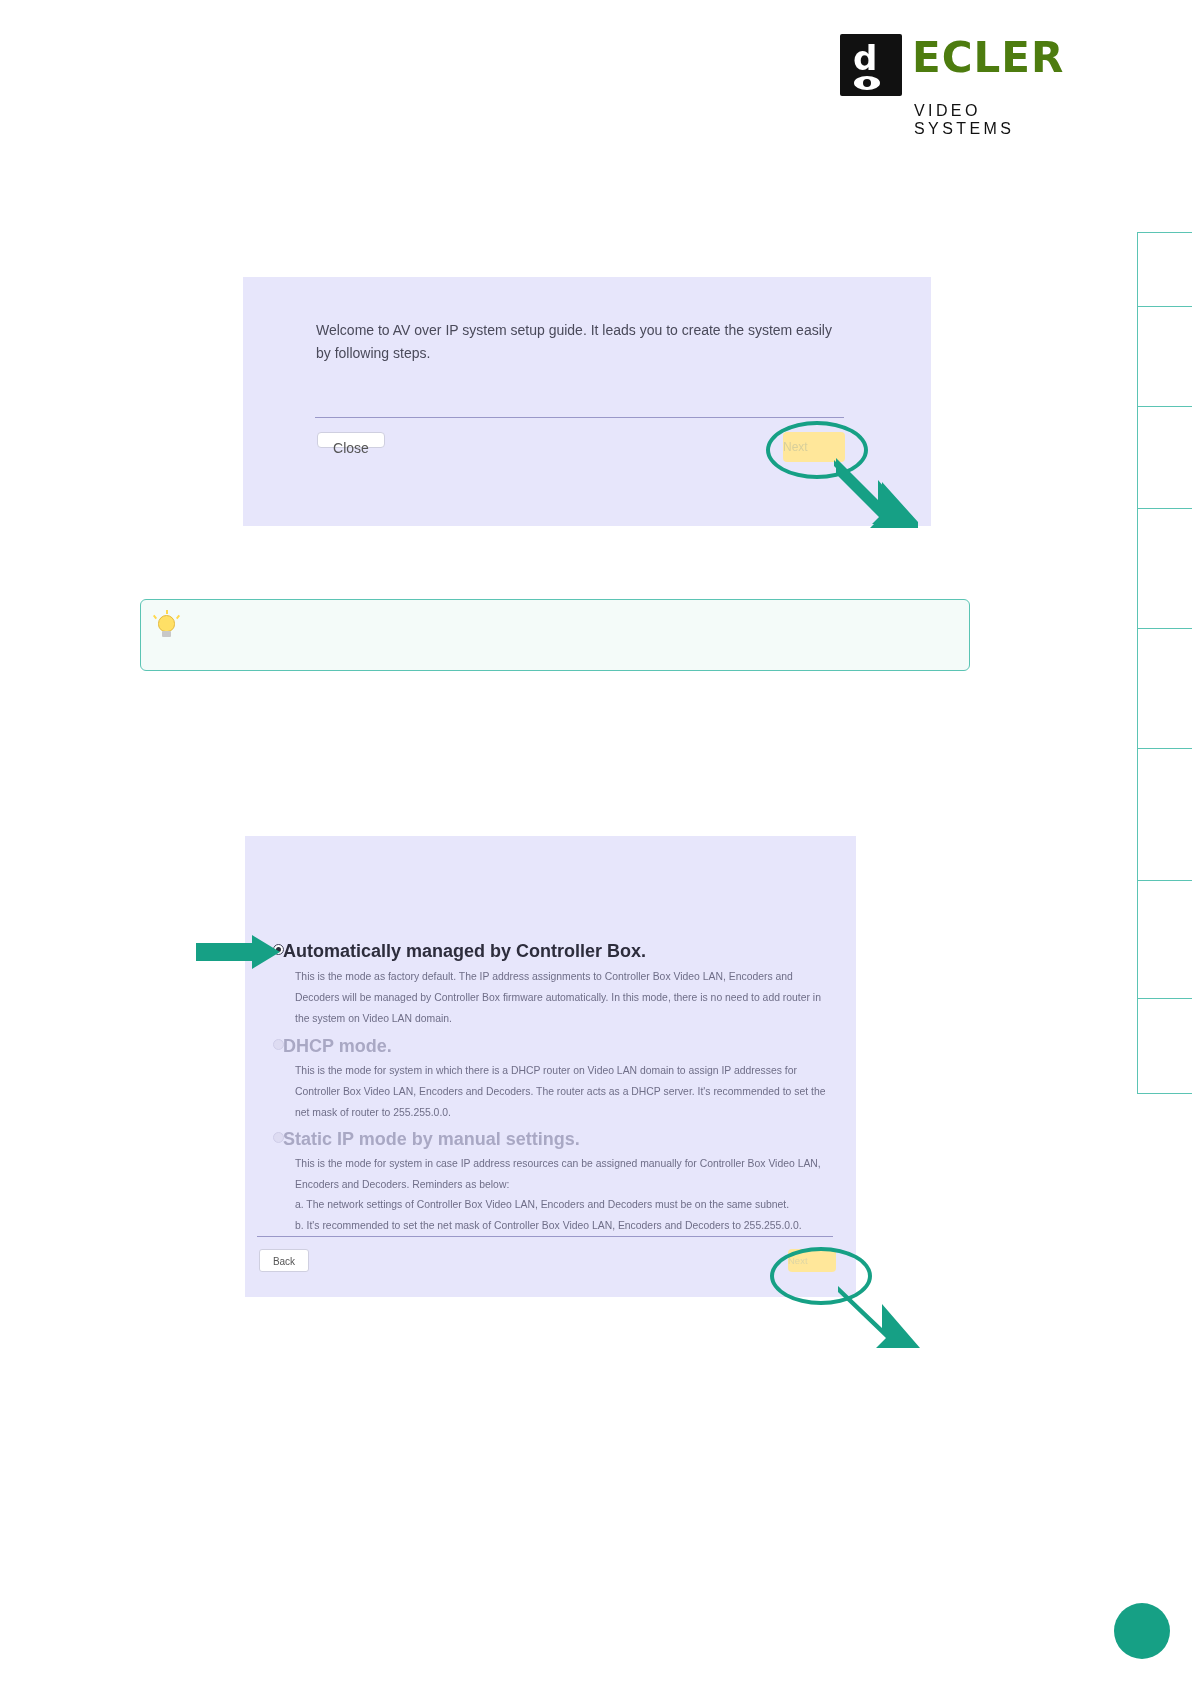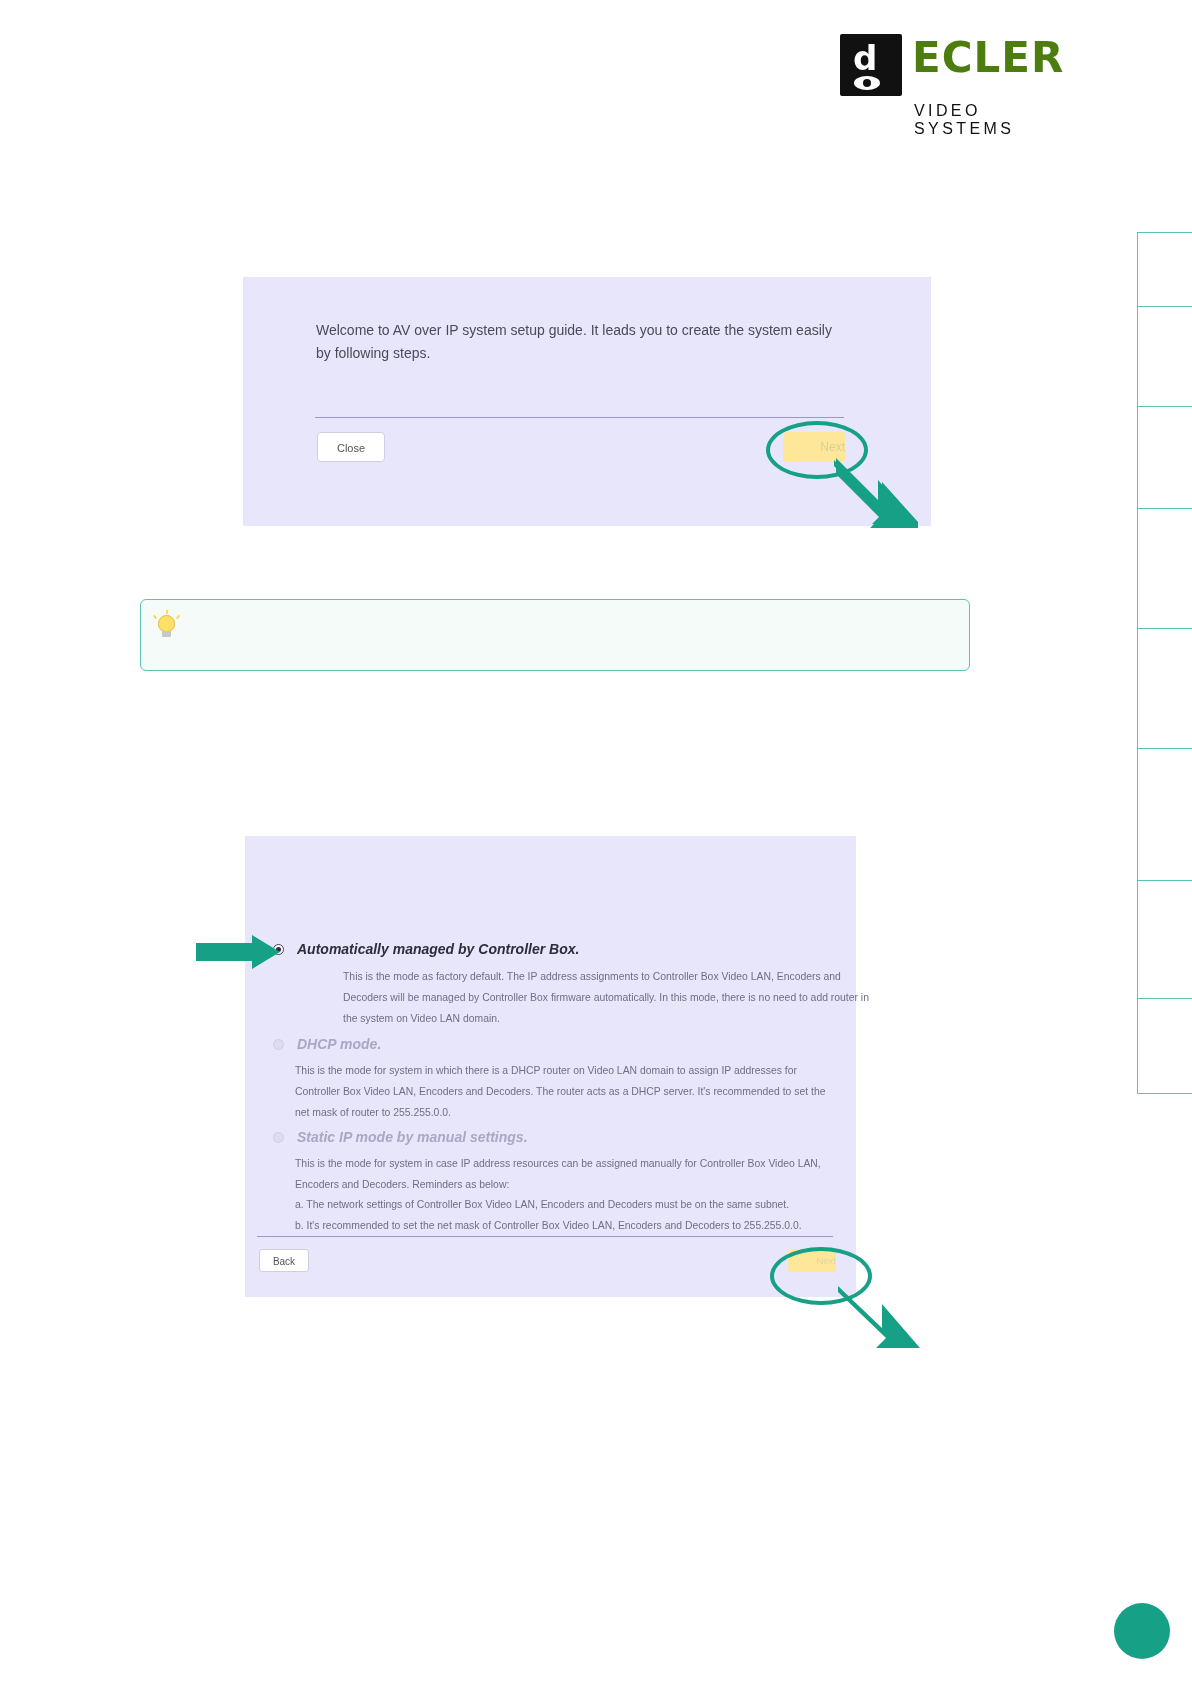--- a/index.html
+++ b/index.html
@@ -130,36 +130,36 @@
     top: 140px;
     width: 529px;
     height: 1px;
     background: #9a98c8;
   }
   .btn-close {
     position: absolute;
     left: 74px;
     top: 155px;
     width: 68px;
-    height: 30px;
+    height: 16px;
     background: #ffffff;
     border: 1px solid #cfcfe0;
     border-radius: 4px;
-    font-size: 11px;
+    font-size: 14px;
     color: #555;
     line-height: 30px;
     text-align: center;
     box-sizing: border-box;
   }
   .btn-next {
     position: absolute;
     background: #ffe79a;
     border-radius: 4px;
     color: #d8cf9b;
-    text-align: right;
+    text-align: left;
     box-sizing: border-box;
   }
   #p1-next {
     left: 540px;
     top: 155px;
     width: 62px;
     height: 30px;
     font-size: 12px;
     line-height: 30px;
   }
@@ -251,26 +251,25 @@
     color: #3c3c50;
     line-height: 21px;
   }
   .opt-row {
     position: absolute;
     left: 28px;
     width: 560px;
   }
   .opt-label {
     position: absolute;
-    left: 24px;
+    left: 10px;
     top: -3px;
-    font-size: 14px;
+    font-size: 18px;
     font-weight: bold;
     white-space: nowrap;
-    font-style: italic;
   }
   .opt-label.active { color: #2d2d3c; }
   .opt-label.dim { color: #a9a8c4; font-weight: bold; }
   .radio {
     position: absolute;
     left: 0;
     top: 0;
     width: 11px;
     height: 11px;
     border-radius: 50%;
@@ -394,21 +393,21 @@
   </div>
   <div style="position:absolute;left:48px;top:24px;font-size:12.5px;color:#4a4a5a;"></div>
 </div>
 
 <div class="panel" id="panel-two">
 
   <div class="opt-row" style="top:108px;">
     <span class="radio on"></span>
     <span class="opt-label active">Automatically managed by Controller Box.</span>
   </div>
-  <div class="opt-desc" style="top:130px;margin-left:48px;">This is the mode as factory default. The IP address assignments to Controller Box Video LAN, Encoders and Decoders will be managed by Controller Box firmware automatically. In this mode, there is no need to add router in the system on Video LAN domain.</div>
+  <div class="opt-desc" style="top:130px;">This is the mode as factory default. The IP address assignments to Controller Box Video LAN, Encoders and Decoders will be managed by Controller Box firmware automatically. In this mode, there is no need to add router in the system on Video LAN domain.</div>
 
   <div class="opt-row" style="top:203px;">
     <span class="radio off"></span>
     <span class="opt-label dim">DHCP mode.</span>
   </div>
   <div class="opt-desc" style="top:224px;">This is the mode for system in which there is a DHCP router on Video LAN domain to assign IP addresses for Controller Box Video LAN, Encoders and Decoders. The router acts as a DHCP server. It's recommended to set the net mask of router to 255.255.0.0.</div>
 
   <div class="opt-row" style="top:296px;">
     <span class="radio off"></span>
     <span class="opt-label dim">Static IP mode by manual settings.</span>

